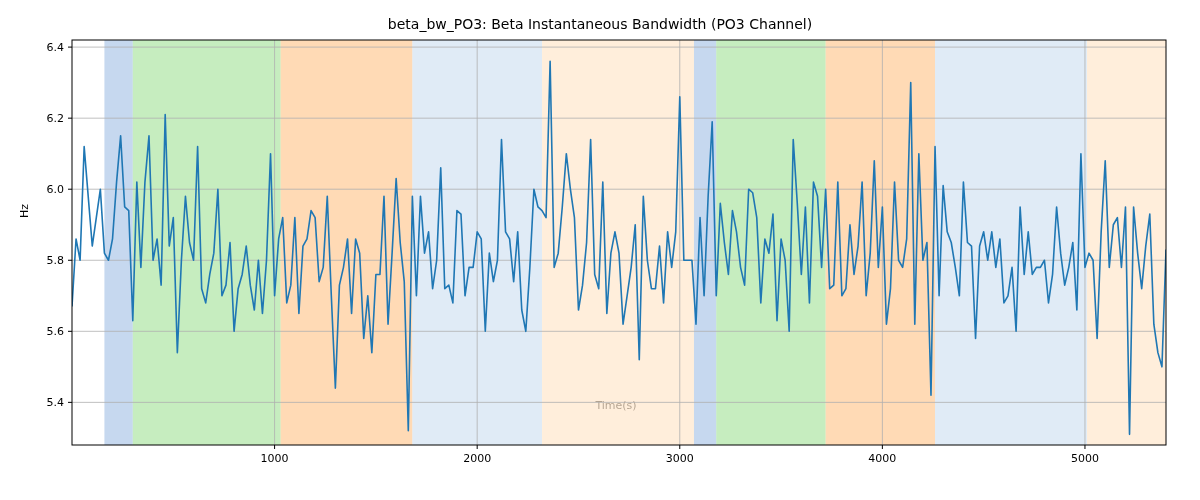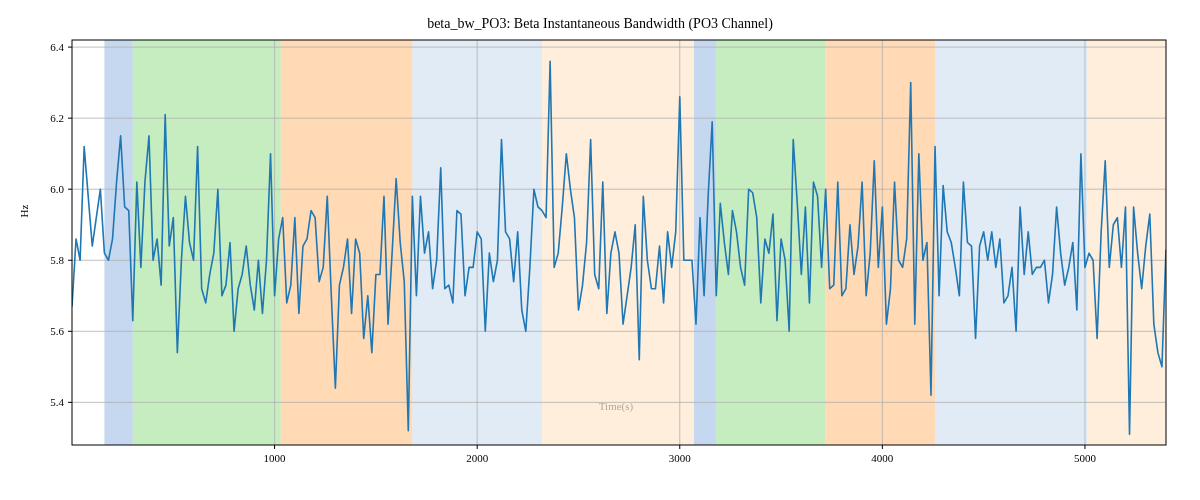--- a/index.html
+++ b/index.html
@@ -8,21 +8,20 @@
     font-family: "DejaVu Sans", Arial, sans-serif;
     background: #ffffff;
     width: 1200px;
     height: 500px;
     overflow: hidden;
   }
   .chart-container {
     position: relative;
     width: 1200px;
     height: 422px;
-    font-family: Liberation Serif, serif;
   }
   .title {
     position: absolute;
     top: 16px;
     left: 0;
     width: 100%;
     text-align: center;
     font-size: 14px;
     color: #000;
   }

